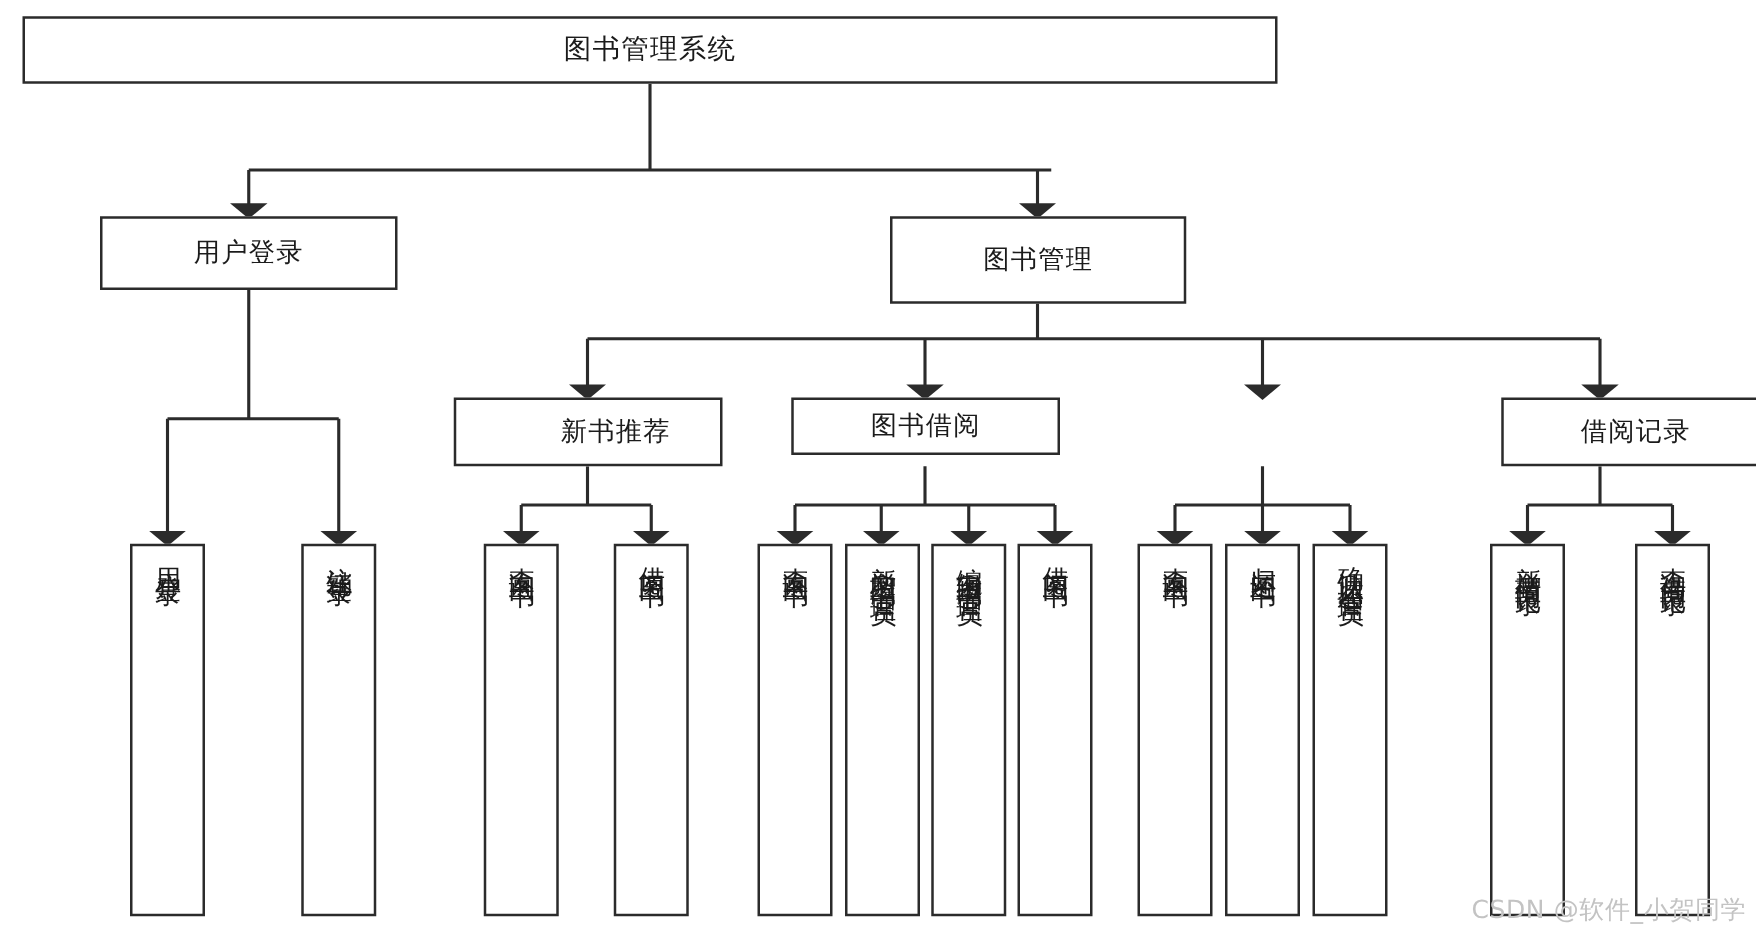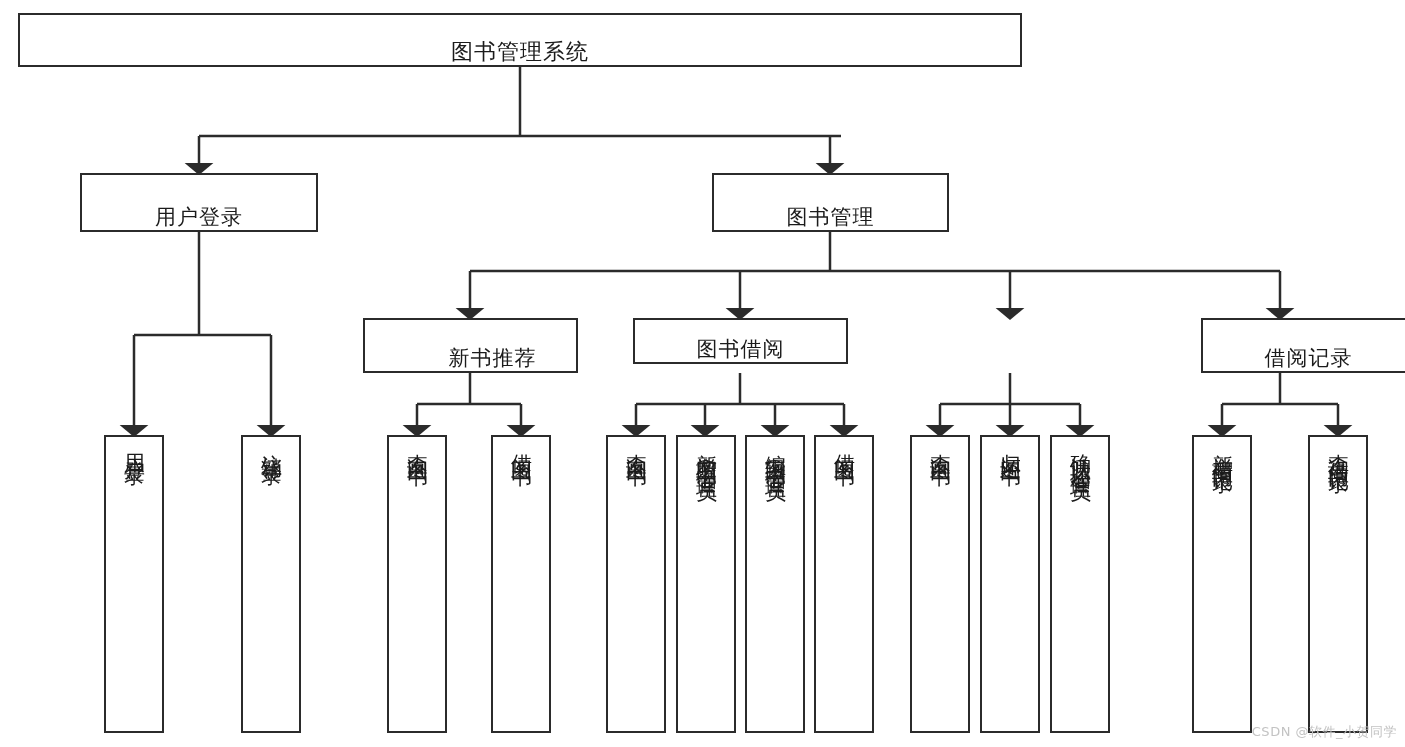--- a/index.html
+++ b/index.html
@@ -14,21 +14,21 @@
     background:#ffffff;
     overflow:hidden;
   }
   
   .node{
     position:absolute;
     box-sizing:border-box;
     background:#ffffff;
     border:2.5px solid #2b2b2b;
     display:flex;
-    align-items:flex-end;
+    align-items:center;
     justify-content:center;
     color:#1b1b1b;
     letter-spacing:1px;
   }
   .node.horiz{
     font-size:21px;
     line-height:1.2;
   }
   .node.root{
     font-size:22px;
@@ -59,21 +59,21 @@
     stroke:#2b2b2b;
     stroke-width:2.5;
     fill:none;
   }
   .arrowfill{fill:#2b2b2b;}
   
   .watermark{
     position:absolute;
     right:8px;
     bottom:6px;
-    font-size:13px;
+    font-size:20px;
     color:#c3c3c3;
     letter-spacing:0.5px;
     white-space:nowrap;
   }
 </style>
 </head>
 <body>
 
 <div id="canvas">
 
@@ -125,21 +125,21 @@
     <path class="conn" d="M1338,404 L1338,430" marker-end="url(#arw)"></path>
   </svg>
 
   <div class="node horiz root" style="left:18px;top:13px;width:1004px;height:54px;">
     <span>图书管理系统</span>
   </div>
 
   <div class="node horiz" style="left:80px;top:173px;width:238px;height:59px;">
     <span>用户登录</span>
   </div>
-  <div class="node horiz" style="left:712px;top:173px;width:237px;height:59px;">
+  <div class="node horiz" style="left:712px;top:173px;width:237px;height:70px;">
     <span>图书管理</span>
   </div>
 
   <div class="node horiz" style="left:363px;top:318px;width:215px;height:55px;padding-left:44px;">
     <span>新书推荐</span>
   </div>
   <div class="node horiz" style="left:633px;top:318px;width:215px;height:46px;">
     <span>图书借阅</span>
   </div>
   <div class="node horiz" style="left:1173px;top:318px;width:215px;height:55px;margin-left:28px;">

